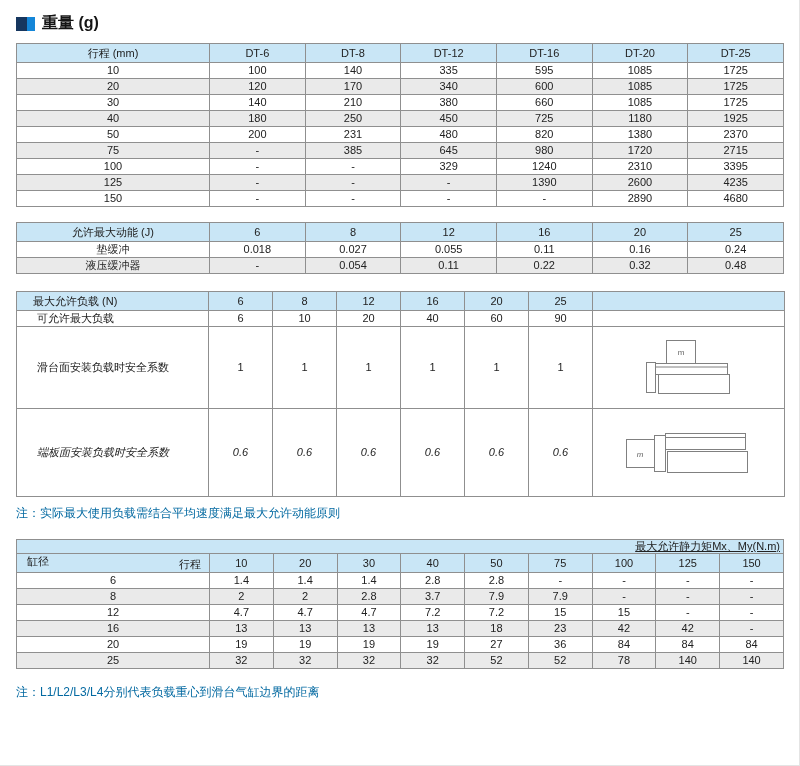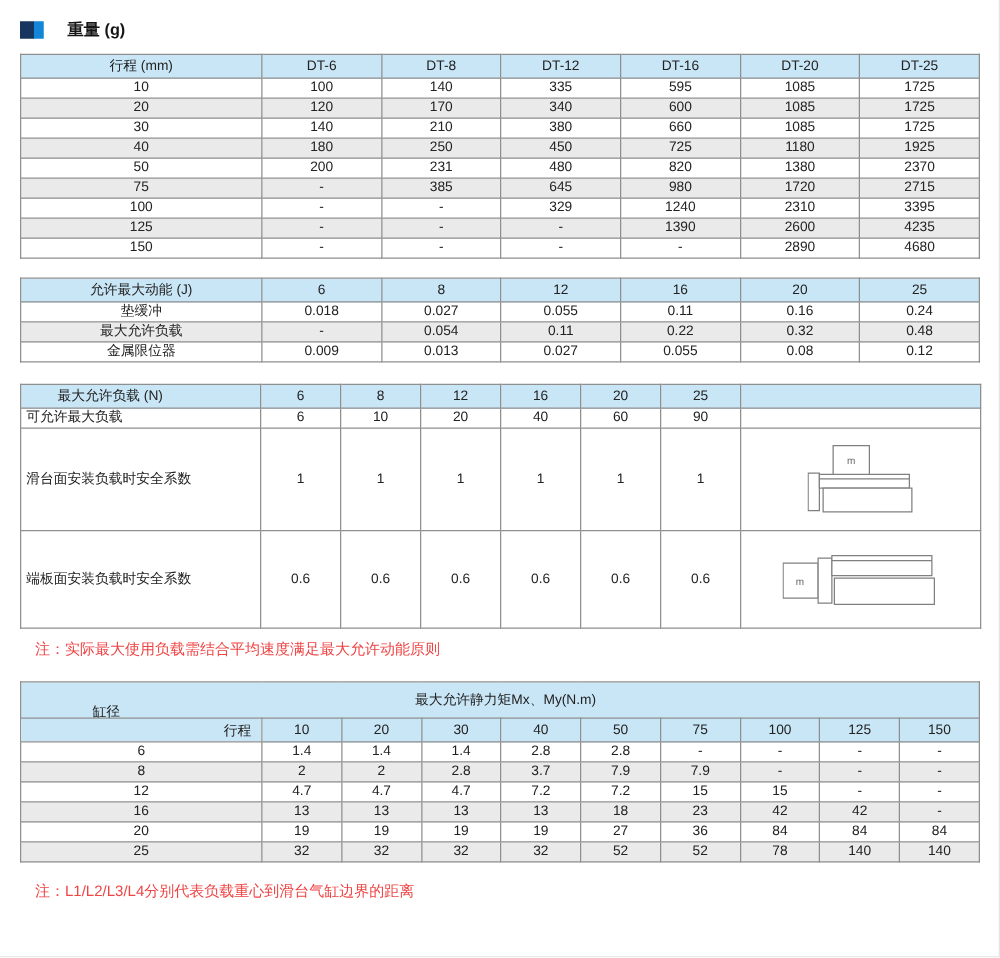--- a/index.html
+++ b/index.html
@@ -10,22 +10,22 @@
     font-family: "Liberation Sans", "DejaVu Sans", sans-serif;
   }
   .page {
     width: 800px; height: 766px;
     padding: 13px 16px 0 16px;
     border-right: 1px solid #e4e4e4;
     border-bottom: 1px solid #e4e4e4;
   }
   
   .page-title {
-    display: flex; align-items: center; gap: 19px;
-    font-size: 13px; font-weight: bold; color: #141414;
+    display: flex; align-items: center; gap: 7px;
+    font-size: 16px; font-weight: bold; color: #141414;
     height: 21px; margin-bottom: 9px;
   }
   .bullet {
     display: inline-block; width: 19px; height: 14px;
     background: linear-gradient(to right, #16365f 0 58%, #1486d8 58% 100%);
   }
   
   table.grid {
     width: 768px; border-collapse: collapse; table-layout: fixed;
     font-size: 11px; color: #222; text-align: center;
@@ -35,43 +35,43 @@
     font-weight: normal; padding: 0 3px;
     height: 16px; line-height: 13px; vertical-align: middle;
   }
   table.grid thead th { background: #c9e6f6; height: 19px; }
   table.zebra tbody tr:nth-child(even) { background: #eaeaea; }
 
   .t1 { margin-bottom: 15px; }
   .t2 { margin-bottom: 17px; }
 
   
-  .load-table thead th:first-child { text-align: left; padding-left: 29px; }
-  .load-table td.row-label { text-align: left; padding-left: 4px; }
+  .load-table thead th:first-child { text-align: left; padding-left: 16px; }
+  .load-table td.row-label { text-align: left; padding-left: 20px; }
   .load-table .tall-a td { height: 82px; }
-  .load-table .tall-b td { height: 78px; }
+  .load-table .tall-b td { height: 88px; font-style: italic; }
   .load-table td.diagram-cell { padding: 2px; }
 
   .note {
-    font-size: 12px; color: #ef4444; margin: 9px 0 0 12px; line-height: 15px;
+    font-size: 12px; color: #0369a1; margin: 9px 0 0 0; line-height: 15px;
   }
   .note-gap { margin-bottom: 18px; }
 
   
   .moment-table { margin-top: 0; }
-  .moment-table .title-row th { text-align: center; padding-left: 12px; height: 29px; }
+  .moment-table .title-row th { text-align: right; padding-left: 12px; height: 14px; text-decoration: underline; }
   .corner-cell {
     position: relative; height: 36px;
     background-color: #c9e6f6;
     background-image: linear-gradient(to bottom right,
       transparent calc(50% - 0.6px), #8f8f8f calc(50% - 0.6px),
       #8f8f8f calc(50% + 0.6px), transparent calc(50% + 0.6px));
   }
   .corner-cell .c-top { position: absolute; top: 4px; right: 8px; }
-  .corner-cell .c-bottom { position: absolute; bottom: 16px; left: 10px; margin-left: 47px; }
+  .corner-cell .c-bottom { position: absolute; bottom: 4px; left: 10px; }
 
   svg.diagram { display: inline-block; vertical-align: middle; }
   svg.diagram rect { fill: #ffffff; stroke: #808080; stroke-width: 1; }
   svg.diagram line { stroke: #808080; stroke-width: 1; }
   svg.diagram text { fill: #666; font-size: 8px; font-family: "Liberation Sans", sans-serif; }
 </style>
 </head>
 <body>
 
 <div class="page">
@@ -212,36 +212,27 @@
         <tr>
           <td>垫缓冲</td>
           <td>0.018</td>
           <td>0.027</td>
           <td>0.055</td>
           <td>0.11</td>
           <td>0.16</td>
           <td>0.24</td>
         </tr>
         <tr>
-          <td>最大允许负载</td>
+          <td>液压缓冲器</td>
           <td>-</td>
           <td>0.054</td>
           <td>0.11</td>
           <td>0.22</td>
           <td>0.32</td>
           <td>0.48</td>
-        </tr>
-        <tr>
-          <td>金属限位器</td>
-          <td>0.009</td>
-          <td>0.013</td>
-          <td>0.027</td>
-          <td>0.055</td>
-          <td>0.08</td>
-          <td>0.12</td>
         </tr>
       </tbody>
   </table>
 
   <table class="grid load-table">
     <colgroup>
       <col style="width:192px">
       <col style="width:64px">
         <col style="width:64px">
         <col style="width:64px">

